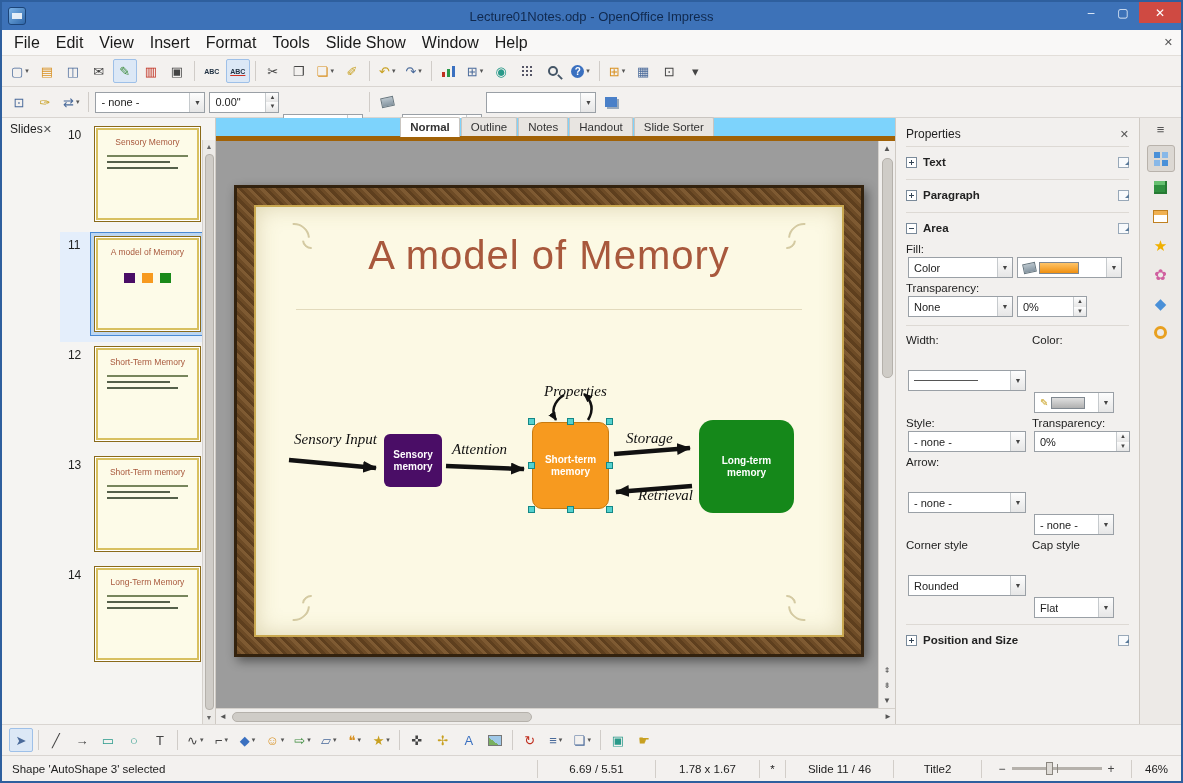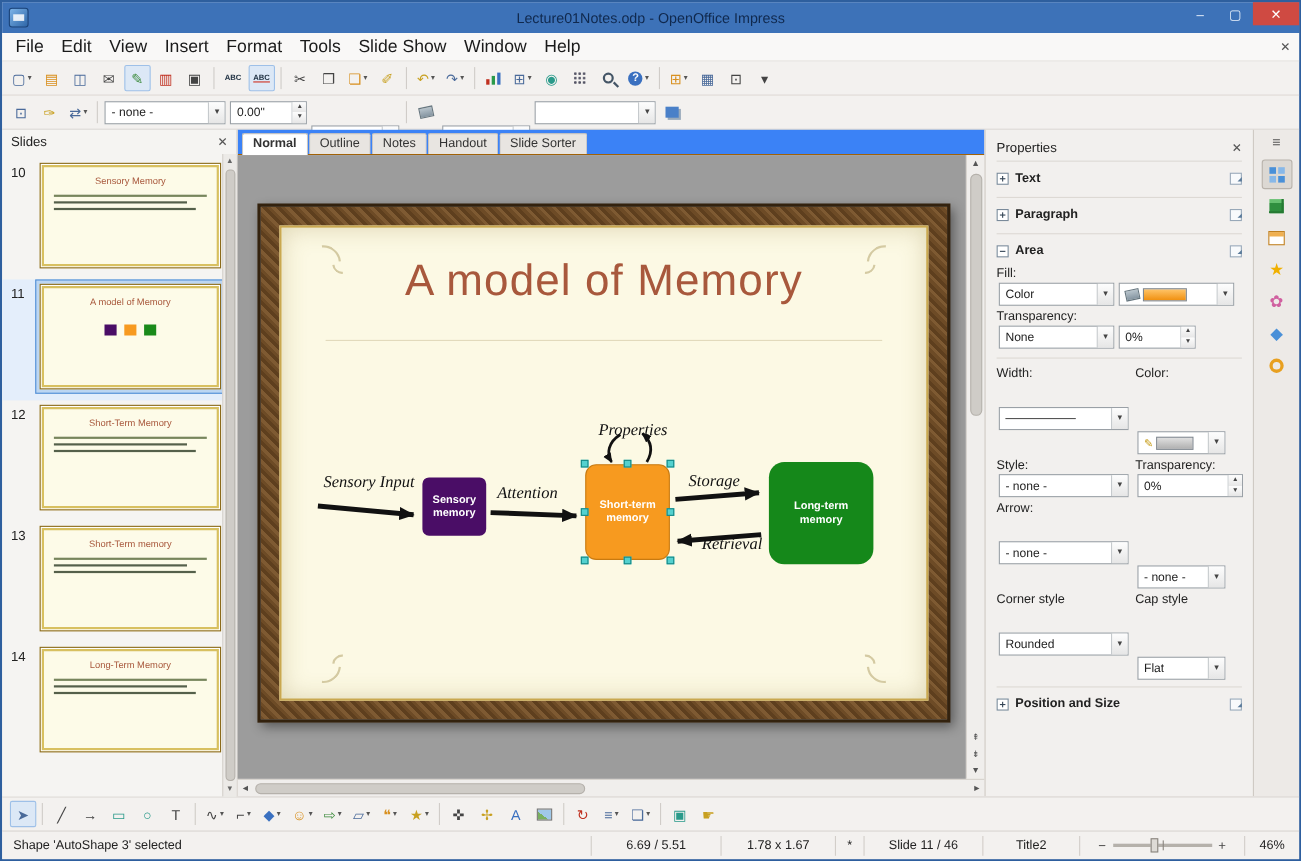--- a/index.html
+++ b/index.html
@@ -76,21 +76,21 @@
     flex-direction:column; flex:0 0 auto; }
   .spin .sbtns span { flex:1; font-size:6px; line-height:9px; text-align:center; color:#444;
     background:linear-gradient(#fdfdfd,#e6e6e6); }
   .swatch { display:inline-block; border:1px solid #808890; }
 
   
   .content { flex:1; display:flex; min-height:0; }
 
   
   .slides-panel { width:214px; background:#f5f4f2; border-right:1px solid #cfcac4;
-    display:flex; flex-direction:column; position:relative; }
+    display:flex; flex-direction:row; position:relative; }
   .panel-hdr { height:22px; display:flex; align-items:center; padding:0 8px;
     font-size:12px; color:#222; flex:0 0 auto; }
   .panel-hdr .x { margin-left:auto; color:#555; font-size:11px; }
   .thumb-list { flex:1; overflow:hidden; padding-top:4px; }
   .thumb-row { display:flex; padding:4px 14px 10px 8px; }
   .thumb-num { width:26px; font-size:12px; color:#222; padding-top:2px; }
   .thumb { flex:1; height:96px; background:#fdfbe8; border:1px solid #8a6a1a; position:relative;
     box-shadow:inset 0 0 0 1px #fff, inset 0 0 0 3px #d8c060; }
   .thumb-row.selected { background:#e4eefb; }
   .thumb-row.selected .thumb { box-shadow:inset 0 0 0 1px #fff, inset 0 0 0 3px #d8c060,
@@ -107,22 +107,22 @@
   .thumb-row.diagram .td { display:inline-block; width:11px; height:10px; }
   .td.td1{ background:#4a0d66; } .td.td2{ background:#f79a1f; } .td.td3{ background:#1a8a1a; width:14px; }
   .mini-scroll { position:absolute; right:0; top:22px; bottom:0; width:13px; background:#eceae7;
     border-left:1px solid #d5d1cc; display:flex; flex-direction:column; align-items:center; }
   .mini-scroll .arr { font-size:7px; color:#666; padding:3px 0; }
   .mini-scroll .mthumb { width:9px; flex:1; margin:1px 0; background:#cfccc7;
     border:1px solid #b5b1ab; border-radius:4px; }
 
   
   .main { flex:1; display:flex; flex-direction:column; min-width:0; }
-  .view-tabs { height:23px; display:flex; align-items:flex-end; background:#3b82f6;
-    border-bottom:1px solid #a16207; padding-left:4px; flex:0 0 auto; }
+  .view-tabs { height:23px; display:flex; align-items:flex-end; background:#7dd3fc;
+    border-bottom:5px solid #a16207; padding-left:4px; flex:0 0 auto;justify-content:center; }
   .vtab { padding:3px 9px; font-size:11.5px; border:1px solid #c9c5c0; border-bottom:none;
     background:#e8e5e1; margin-right:1px; color:#333; border-radius:2px 2px 0 0; }
   .vtab.selected { background:#fff; font-weight:bold; position:relative; top:1px; padding-bottom:4px; }
   .canvas-wrap { flex:1; display:flex; min-height:0; }
   .canvas { flex:1; background:#9c9c9c; position:relative; overflow:hidden; }
   .vscroll { width:17px; background:#f0eeec; border-left:1px solid #d5d1cc; display:flex;
     flex-direction:column; align-items:center; flex:0 0 auto; }
   .vscroll .arr,.hscroll .arr { font-size:8px; color:#555; padding:3px; }
   .vscroll .sthumb { width:11px; height:220px; background:#cfccc7; border:1px solid #b5b1ab;
     border-radius:5px; margin:2px 0; }

